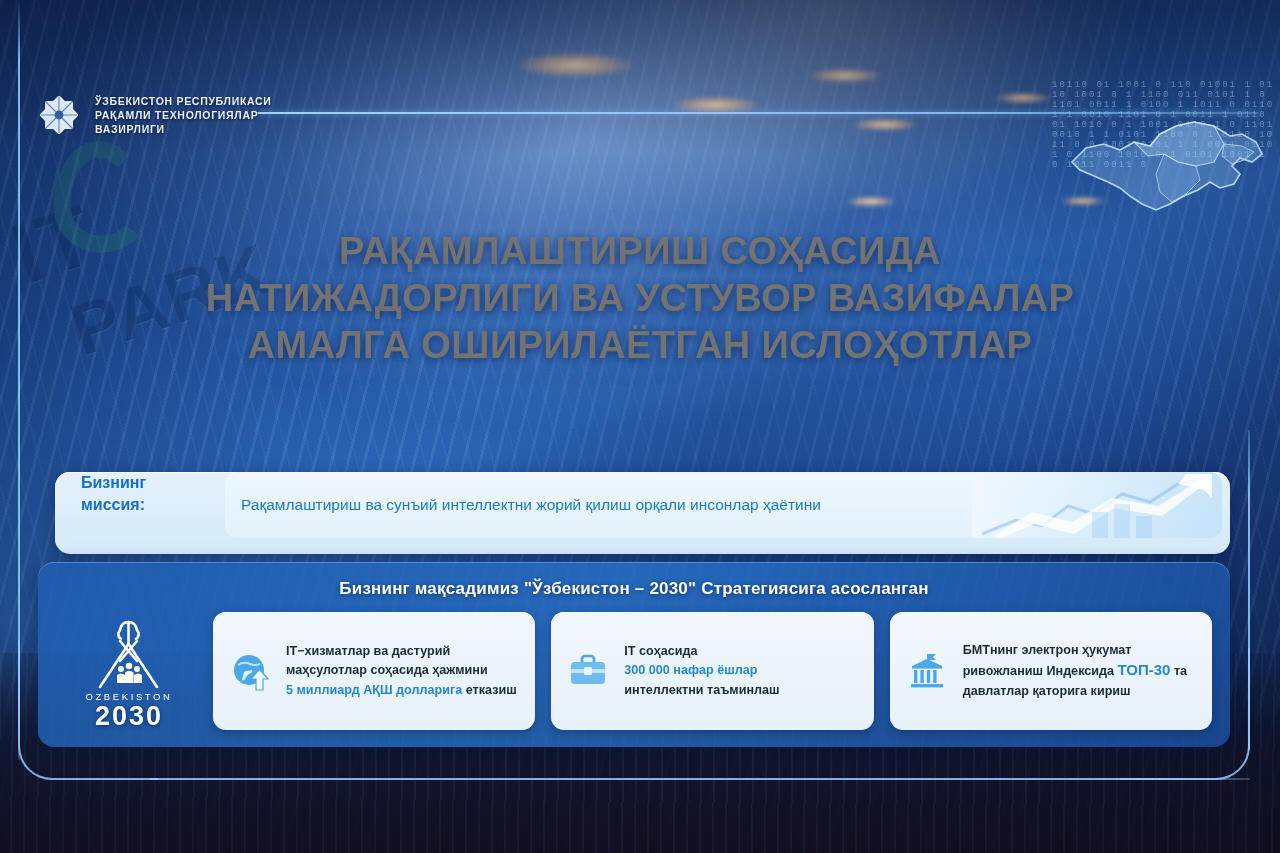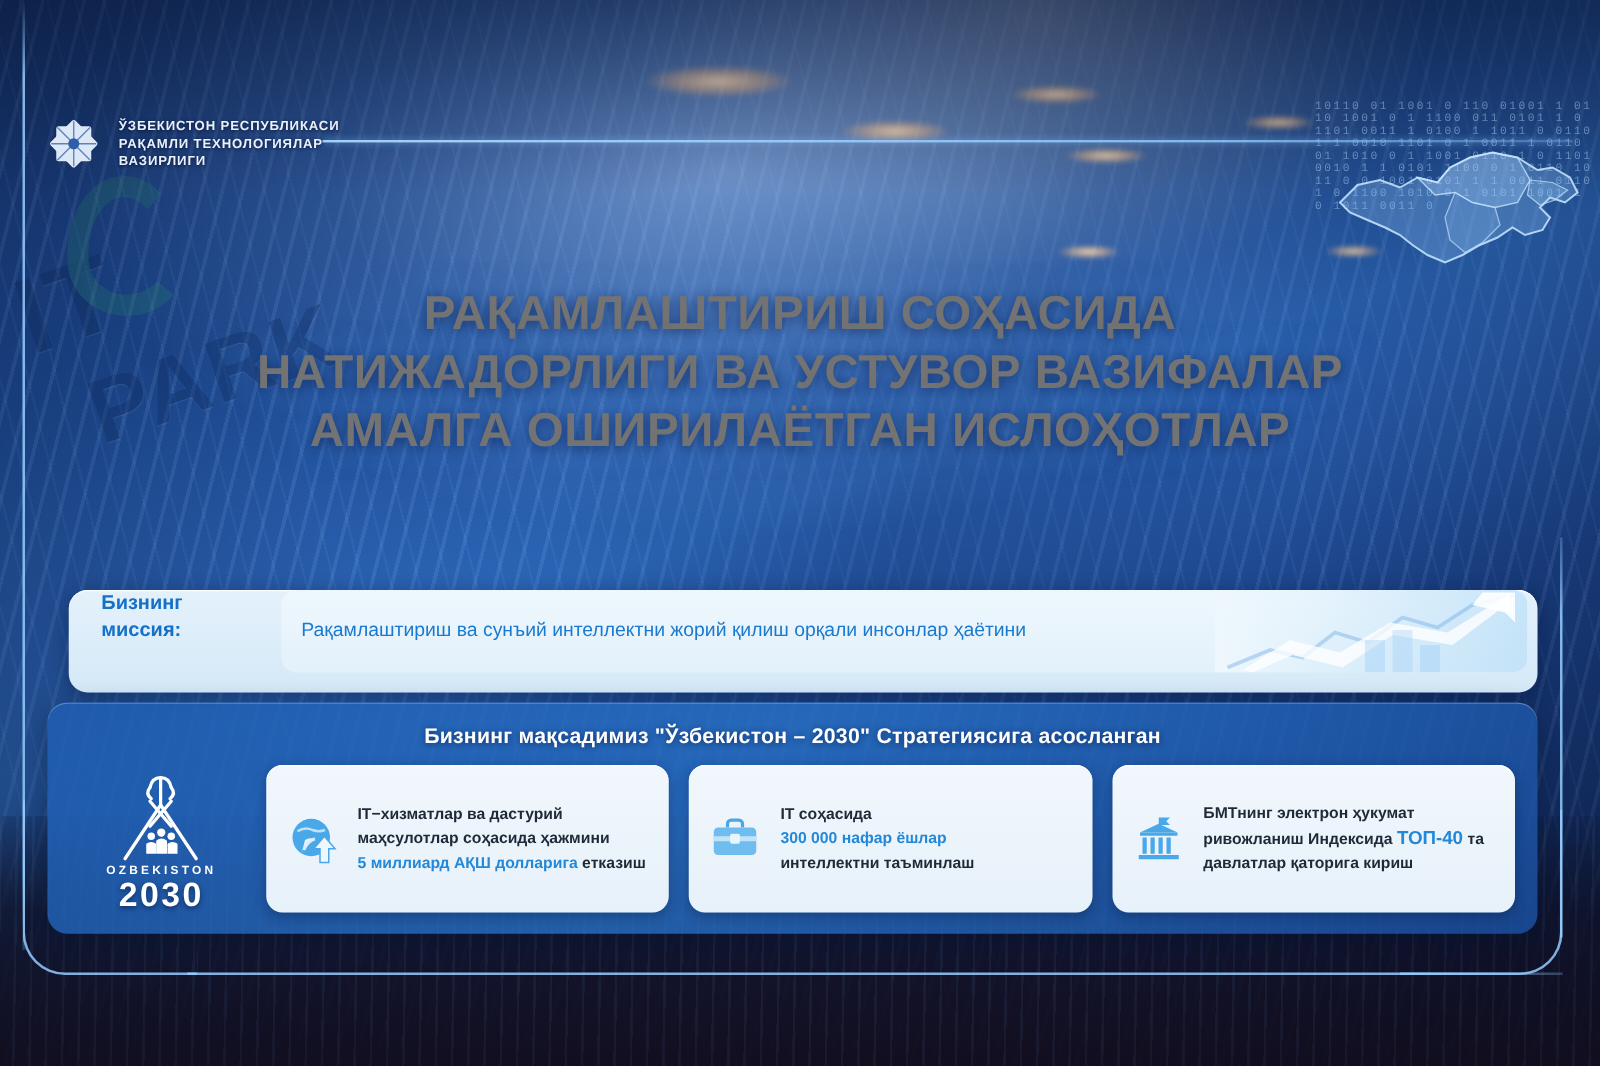--- a/index.html
+++ b/index.html
@@ -104,21 +104,21 @@
     border-radius:16px;
     background:linear-gradient(135deg, rgba(31,92,176,.86) 0%, rgba(40,112,198,.80) 45%, rgba(26,78,158,.86) 100%);
     box-shadow:0 6px 22px rgba(3,16,48,.42), inset 0 1px 0 rgba(190,222,255,.35); }
   .goals-head { position:absolute; left:0; right:0; top:17px; text-align:center;
     font-size:17px; font-weight:700; color:#ffffff; letter-spacing:.2px;
     text-shadow:0 1px 5px rgba(4,22,60,.6); }
   .emblem { position:absolute; left:30px; top:40px; width:122px; height:128px;
     display:flex; flex-direction:column; align-items:center; justify-content:flex-end; }
   .emblem-2030 { font-size:27px; font-weight:700; letter-spacing:2px; color:#fff; line-height:27px;
     text-shadow:0 1px 4px rgba(4,20,56,.6); }
-  .emblem-name { font-size:9.5px; font-weight:700; letter-spacing:2.6px; color:#fff; margin-bottom:1px; }
+  .emblem-name { font-size:9.5px; font-weight:400; letter-spacing:2.6px; color:#fff; margin-bottom:1px; }
 
   .cards { position:absolute; left:175px; right:18px; top:50px; height:118px;
     display:flex; gap:16px; }
   .card { flex:1 1 0; border-radius:13px; display:flex; align-items:center; gap:15px;
     padding:12px 14px 12px 16px;
     background:linear-gradient(180deg,#f1f7fc 0%,#e7f1fa 100%);
     box-shadow:0 3px 10px rgba(4,18,52,.32), inset 0 1px 0 rgba(255,255,255,.95); }
   .card-icon { width:42px; height:42px; flex:0 0 auto; }
   .card-text { font-size:12.6px; line-height:19.5px; font-weight:700; color:#1f2a38; }
   .hl { color:#2488d8; }
@@ -284,21 +284,21 @@
             <rect x="6" y="16" width="30" height="2.6"></rect>
             <rect x="8" y="20" width="3.4" height="13"></rect>
             <rect x="14.4" y="20" width="3.4" height="13"></rect>
             <rect x="20.8" y="20" width="3.4" height="13"></rect>
             <rect x="27.2" y="20" width="3.4" height="13"></rect>
             <rect x="5" y="34" width="32" height="3.4"></rect>
           </g>
         </svg>
         <div class="card-text">
           <div>БМТнинг электрон ҳукумат</div>
-          <div><span>ривожланиш Индексида </span><span class="hl" style="font-size:15px">ТОП-40</span><span> та</span></div>
+          <div><span>ривожланиш Индексида </span><span class="hl" style="font-size:15px">ТОП-30</span><span> та</span></div>
           <div>давлатлар қаторига кириш</div>
         </div>
       </div>
 
     </div>
   </div>
 
 </div>
 
 </body></html>

